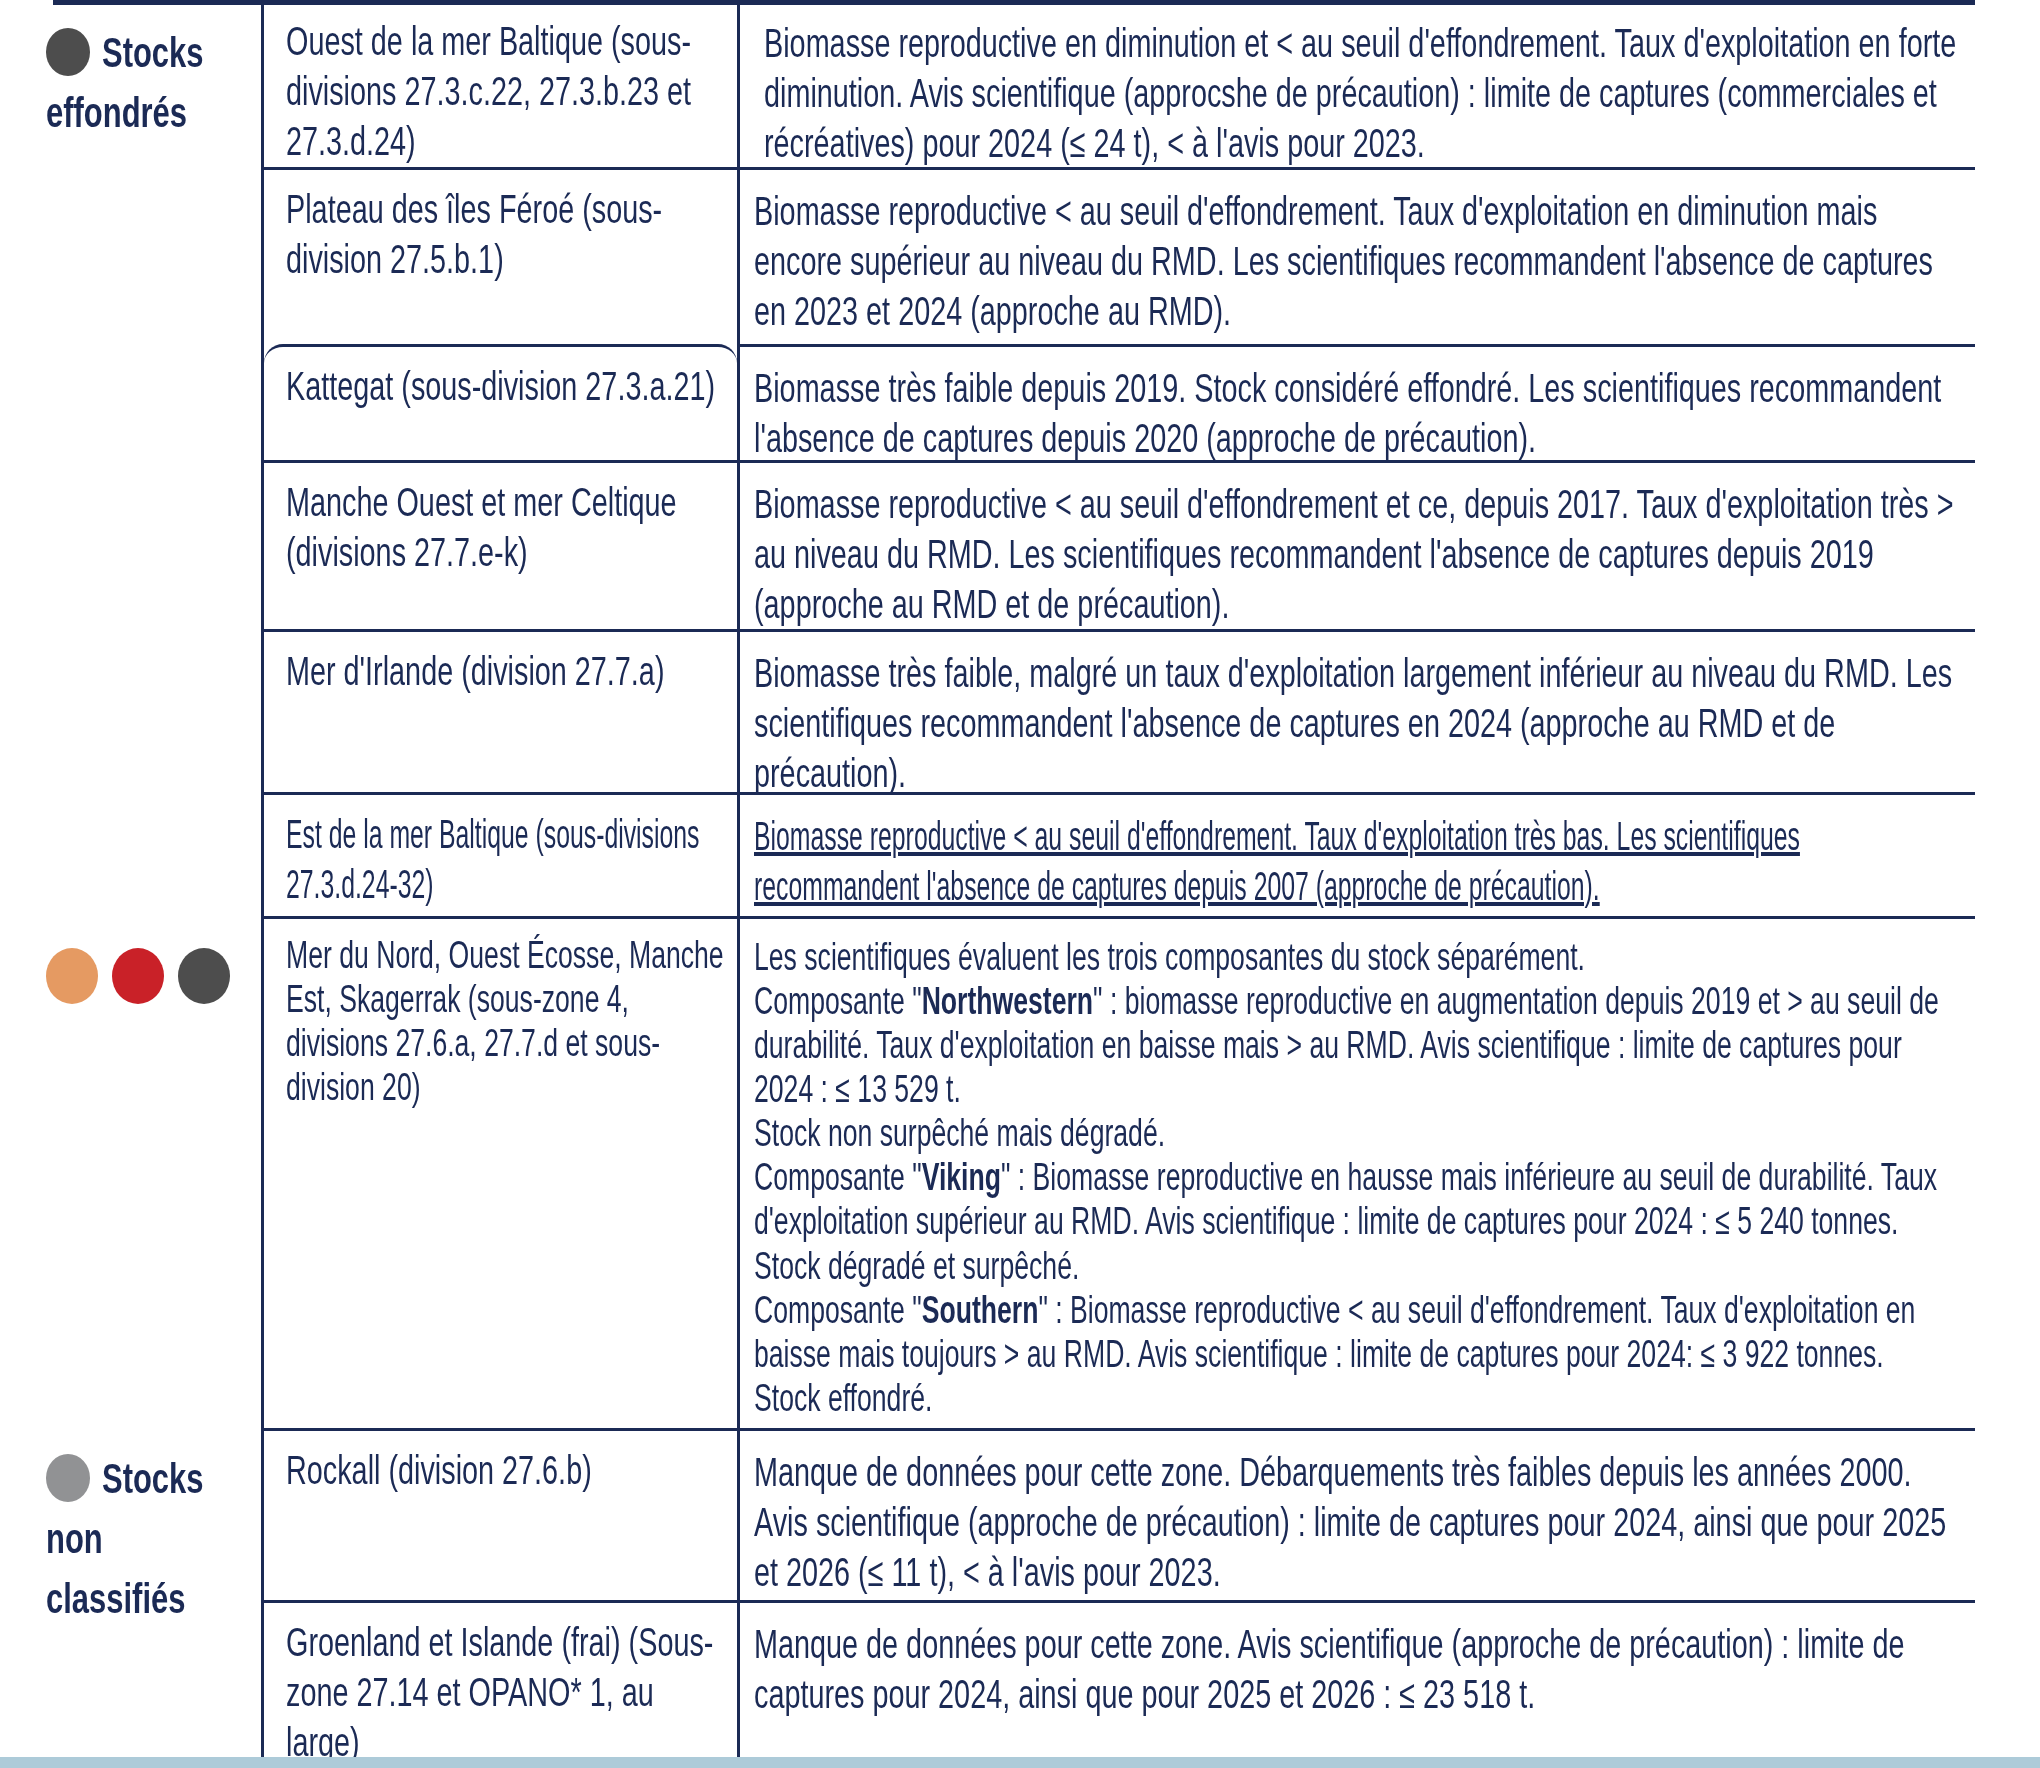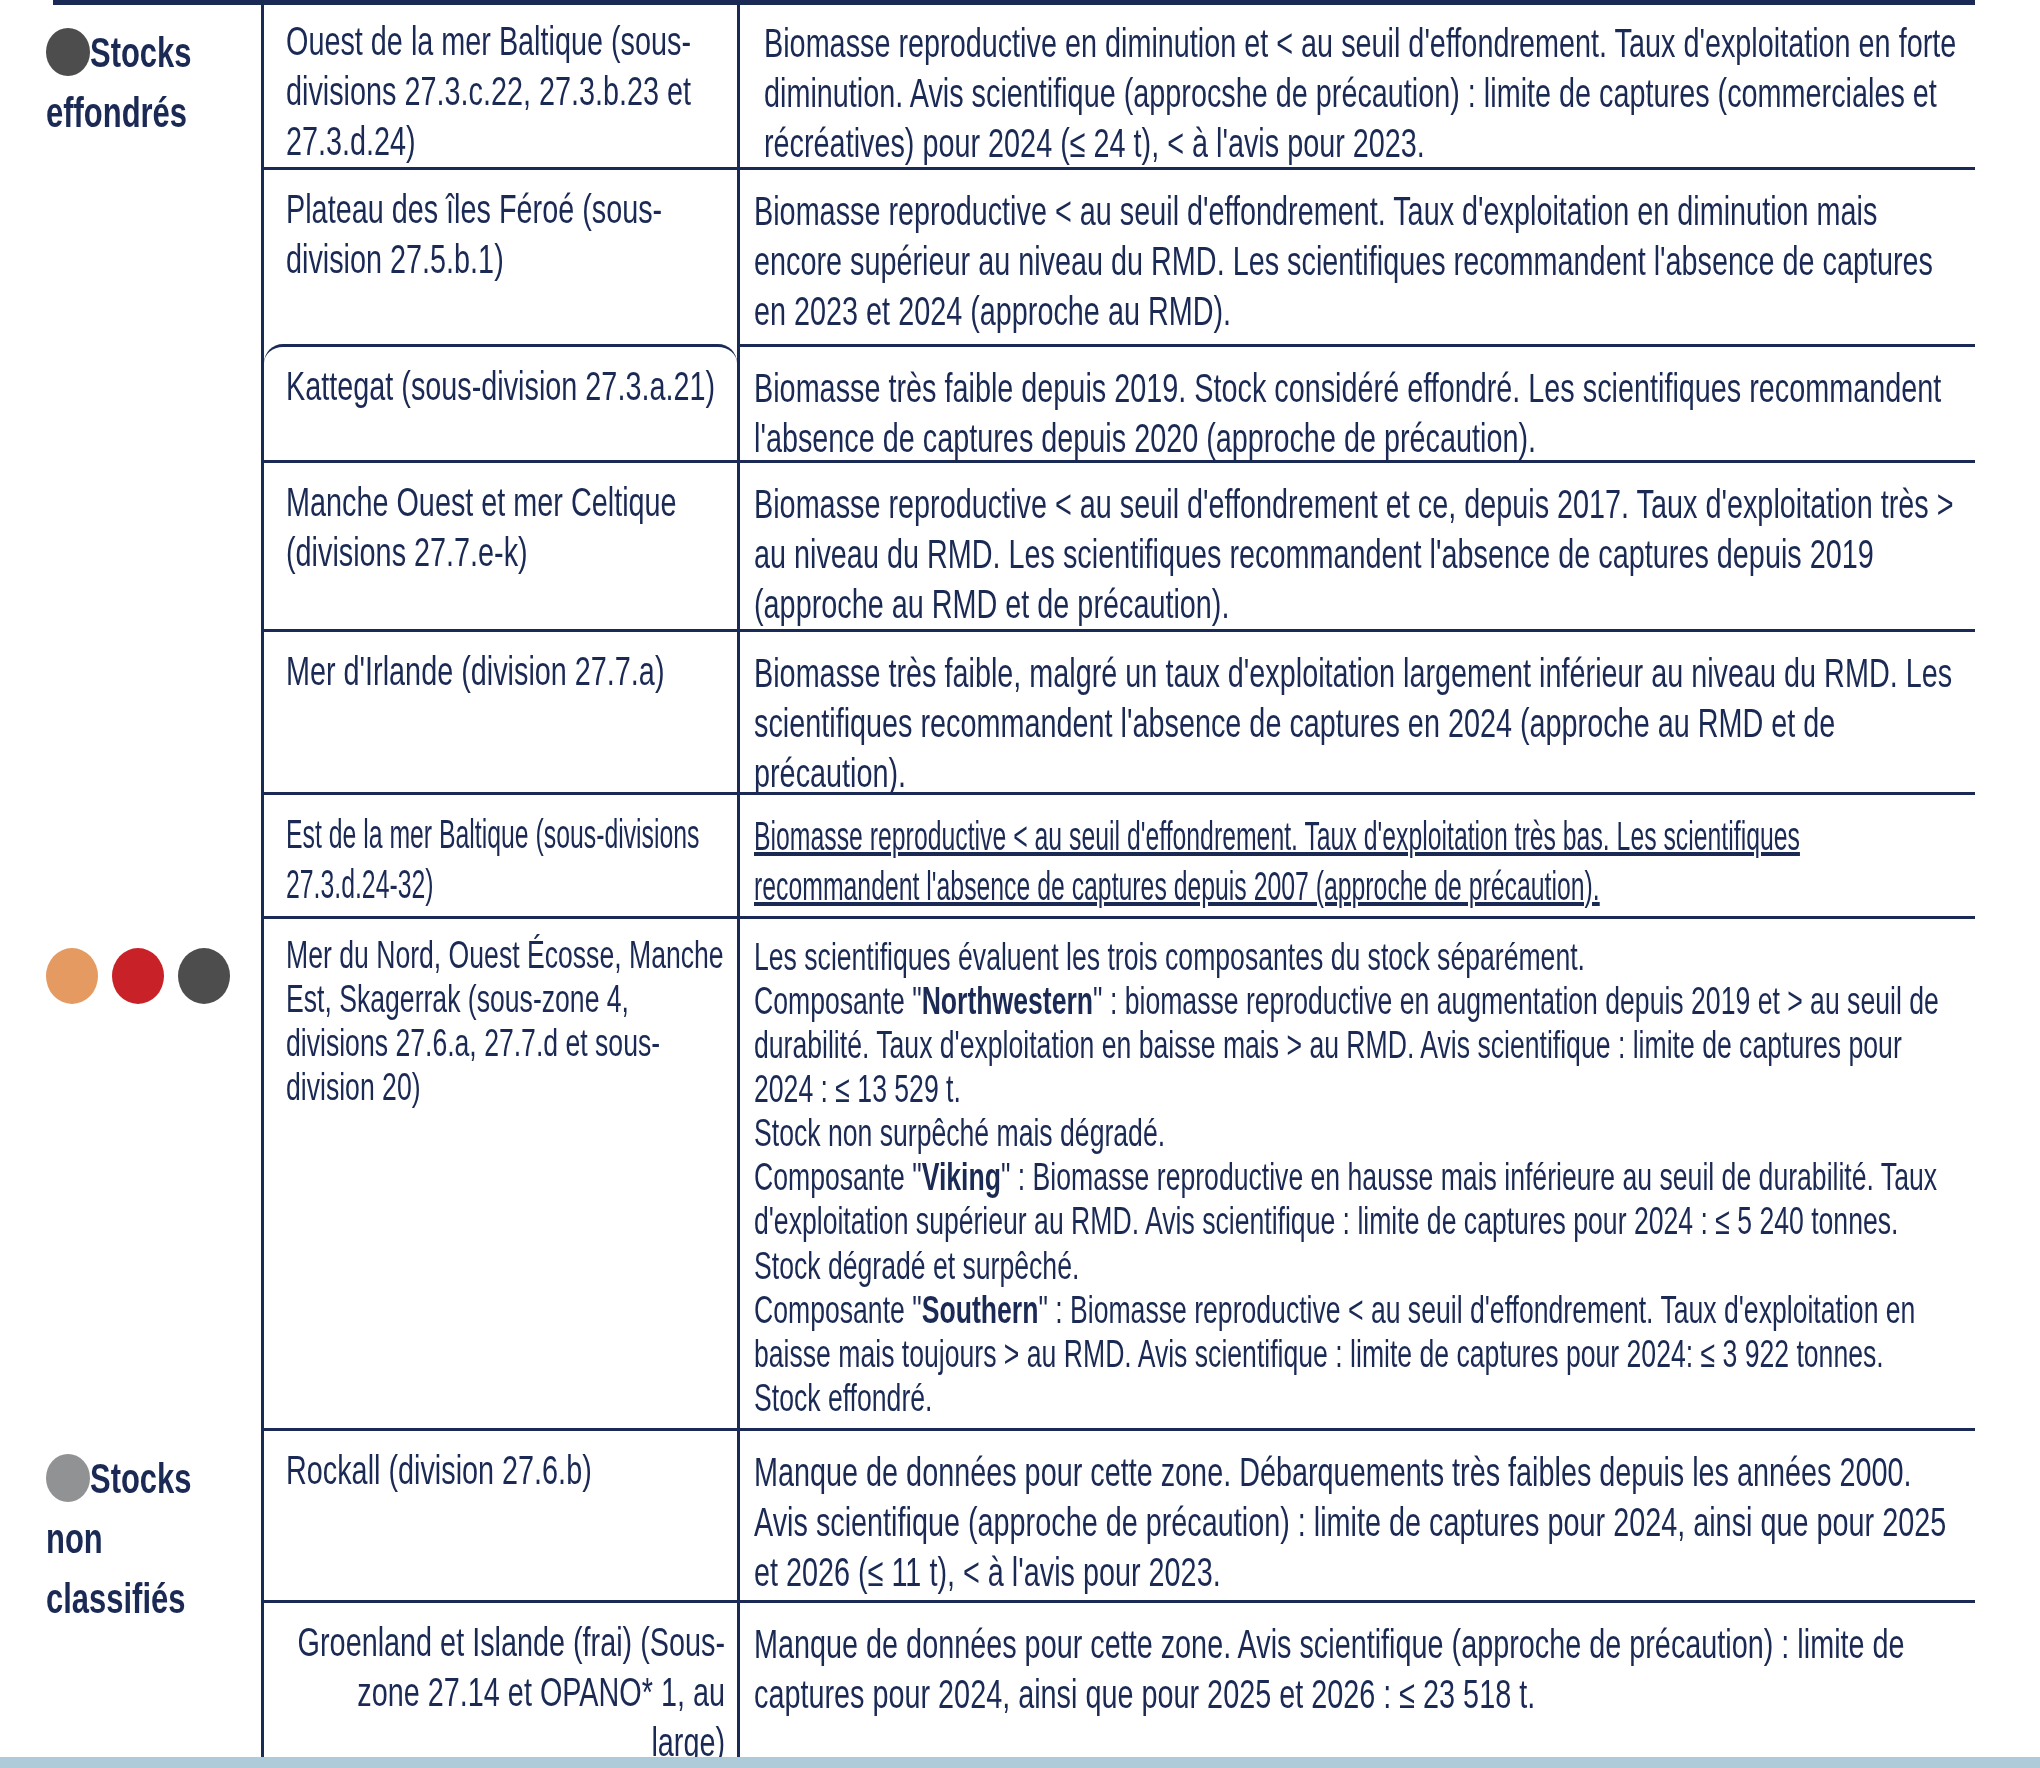--- a/index.html
+++ b/index.html
@@ -21,21 +21,21 @@
   .zone{grid-column:2;border-top:3px solid #1b2a55;padding:14px 12px 0 22px;font-size:40px;line-height:1.25;}
   .desc{grid-column:3;border-top:3px solid #1b2a55;border-left:3px solid #1b2a55;padding:16px 18px 0 14px;font-size:40px;line-height:1.25;}
   .no-top{border-top:none !important;}
   .txt{transform:scaleX(.72);transform-origin:0 0;width:138.9%;}
   .xcond .txt{transform:scaleX(.62);width:161.3%;}
   .dense{font-size:38px;line-height:1.16;}
   .dense .txt{transform:scaleX(.70);width:142.8%;}
   .ib{display:inline-block;transform:scaleX(.72);transform-origin:0 0;white-space:nowrap;}
   p{margin:0;}
   b{font-weight:700;}
-  .dotline{display:flex;align-items:center;}
+  .dotline{display:flex;align-items:center;gap:12px;}
   .dotline.only{gap:14px;padding-top:12px;}
   .dot{flex:none;border-radius:50%;}
   .dot.inline{width:44px;height:48px;}
   .dot.big{width:52px;height:56px;}
   .bottom-strip{position:absolute;left:0;bottom:0;width:2040px;height:11px;background:#adcbd9;}
 </style>
 </head>
 <body>
 
 <div class="top-border"></div>
@@ -123,21 +123,21 @@
       <div><span class="ib">classifiés</span></div>
     </div>
     <div class="cell zone" style="grid-row: 8;">
       <div class="txt">Rockall (division 27.6.b)</div>
     </div>
     <div class="cell desc" style="grid-row: 8;">
       <div class="txt">
         <p><span>Manque de données pour cette zone. Débarquements très faibles depuis les années 2000. Avis scientifique (approche de précaution) : limite de captures pour 2024, ainsi que pour 2025 et 2026 (≤ 11 t), &lt; à l'avis pour 2023.</span></p>
       </div>
     </div>
-    <div class="cell zone" style="grid-row: 9; text-align: right;">
+    <div class="cell zone" style="grid-row: 9;">
       <div class="txt">Groenland et Islande (frai) (Sous-zone 27.14 et OPANO* 1, au large)</div>
     </div>
     <div class="cell desc" style="grid-row: 9; padding-left: 14px;">
       <div class="txt">
         <p><span>Manque de données pour cette zone. Avis scientifique (approche de précaution) : limite de captures pour 2024, ainsi que pour 2025 et 2026 : ≤ 23&nbsp;518 t.</span></p>
       </div>
     </div>
   </div>
 <div class="bottom-strip"></div>
 

